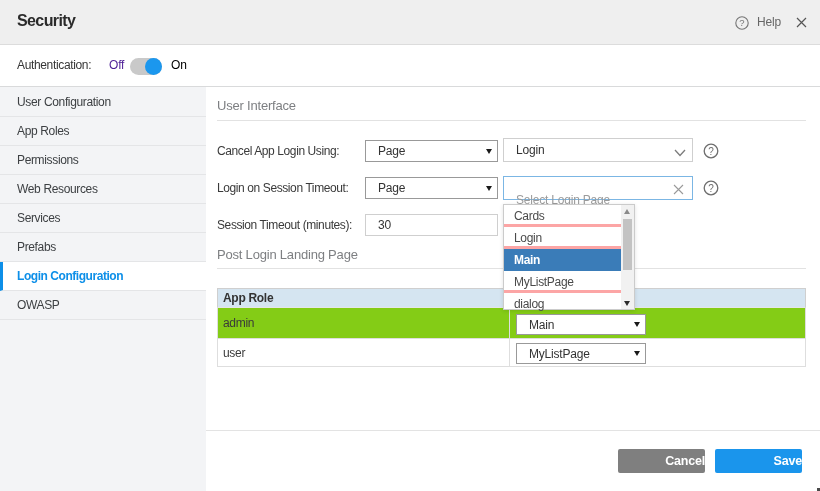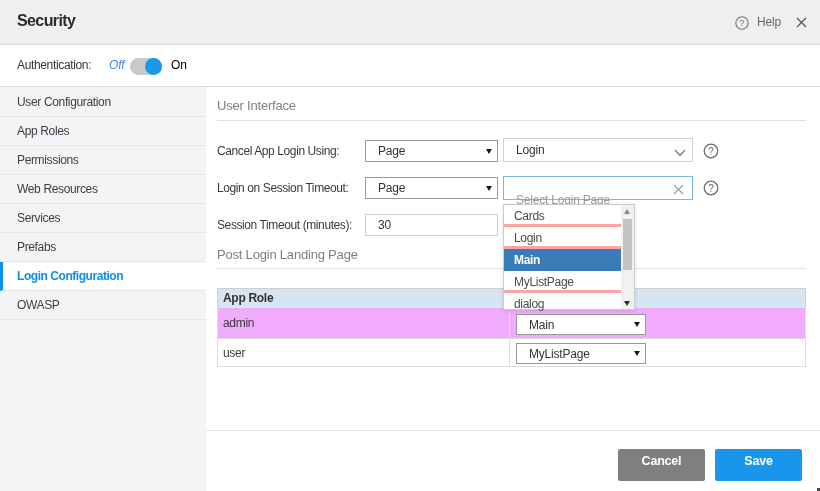--- a/index.html
+++ b/index.html
@@ -13,21 +13,21 @@
     color:#2b2b2b; letter-spacing:-0.6px; }
   #qhelp { position:absolute; left:735px; top:16px; }
   #helptext { position:absolute; left:757px; top:15px; font-size:12px; color:#666;
     letter-spacing:-0.2px; }
   #closex { position:absolute; left:796px; top:17px; }
 
   
   #authrow { position:absolute; left:0; top:45px; width:820px; height:42px;
     background:#fff; border-bottom:1px solid #d9dadb; }
   #authlabel { position:absolute; left:17px; top:13px; font-size:12px; color:#363636; letter-spacing:-0.35px; }
-  #offlabel { position:absolute; left:109px; top:13px; font-size:12px; color:#3b82f6; letter-spacing:-0.2px;font-style:italic; }
+  #offlabel { position:absolute; left:109px; top:13px; font-size:12px; color:#4c1d95; letter-spacing:-0.2px; }
   #toggle { position:absolute; left:130px; top:13px; width:32px; height:17px;
     background:#c9c9c9; border-radius:9px; }
   #knob { position:absolute; right:0px; top:0px; width:17px; height:17px;
     background:#1b97ee; border-radius:50%; }
   #onlabel { position:absolute; left:171px; top:13px; font-size:12px; color:#000000; letter-spacing:-0.2px; }
 
   
   #sidebar { position:absolute; left:0; top:87px; width:237px; height:404px;
     background:#f3f4f6; border-right:5px solid #6d28d9; padding-top:1px; }
   .sideitem { height:29px; line-height:28px; padding-left:17px; font-size:12px;
@@ -73,23 +73,23 @@
   .trow { position:relative; border:1px solid #dedede; border-top:none; font-size:12px; color:#3a3a3a; }
   .trow .c1 { position:absolute; left:5px; top:50%; transform:translateY(-50%); letter-spacing:-0.3px; }
   .vline { position:absolute; left:291px; top:0; bottom:0; border-left:1px solid #dedede; }
   .cellsel { position:absolute; left:298px; width:130px; height:21px; background:#fff;
     border:1px solid #999; }
   .cellsel .txt { position:absolute; left:12px; top:3px; font-size:12px; color:#333; letter-spacing:-0.2px; }
   .cellsel .caret { top:7px; right:5px; }
 
   
   #footline { position:absolute; left:0px; top:343px; width:614px; border-top:1px solid #e3e3e3; }
-  .btn { position:absolute; top:362px; width:87px; height:32px;
+  .btn { position:absolute; top:362px; width:87px; height:24px;
     color:#fff; font-size:12.5px; font-weight:bold;
-    text-align:center; line-height:24px; border-radius:2px; letter-spacing:-0.2px; }
+    text-align:right; line-height:24px; border-radius:2px; letter-spacing:-0.2px; }
   #cancelbtn { left:412px; background:#7f7f7f; }
   #savebtn { left:509px; background:#1a95ec; }
 </style>
 </head>
 <body>
   <div id="titlebar">
     <div id="title">Security</div>
     <svg id="qhelp" width="14" height="14" viewBox="0 0 14 14">
       <circle cx="7" cy="7" r="6.2" fill="none" stroke="#757575" stroke-width="1.1"></circle>
       <text x="7" y="10.4" text-anchor="middle" font-size="9.5" fill="#757575" font-family="Liberation Sans">?</text>
@@ -159,21 +159,21 @@
     <div class="flabel" style="top:131px;">Session Timeout (minutes):</div>
     <div class="selbox" style="left:159px; top:127px; width:133px; height:22px; border:1px solid #cfcfcf;">
       <span class="txt">30</span>
     </div>
 
     <div class="h-heading" style="top:160px;">Post Login Landing Page</div>
     <div class="h-line" style="top:181px;"></div>
 
     <div id="roletable">
       <div id="thead">App Role</div>
-      <div class="trow" style="height:31px; background:#f0abfc;">
+      <div class="trow" style="height:31px; background:#84cc16;">
         <span class="c1">admin</span>
         <span class="vline"></span>
         <div class="cellsel" style="top:6px;">
           <span class="txt">Main</span>
           <span class="caret"></span>
         </div>
       </div>
       <div class="trow" style="height:28px; background:#fff;">
         <span class="c1">user</span>
         <span class="vline"></span>

